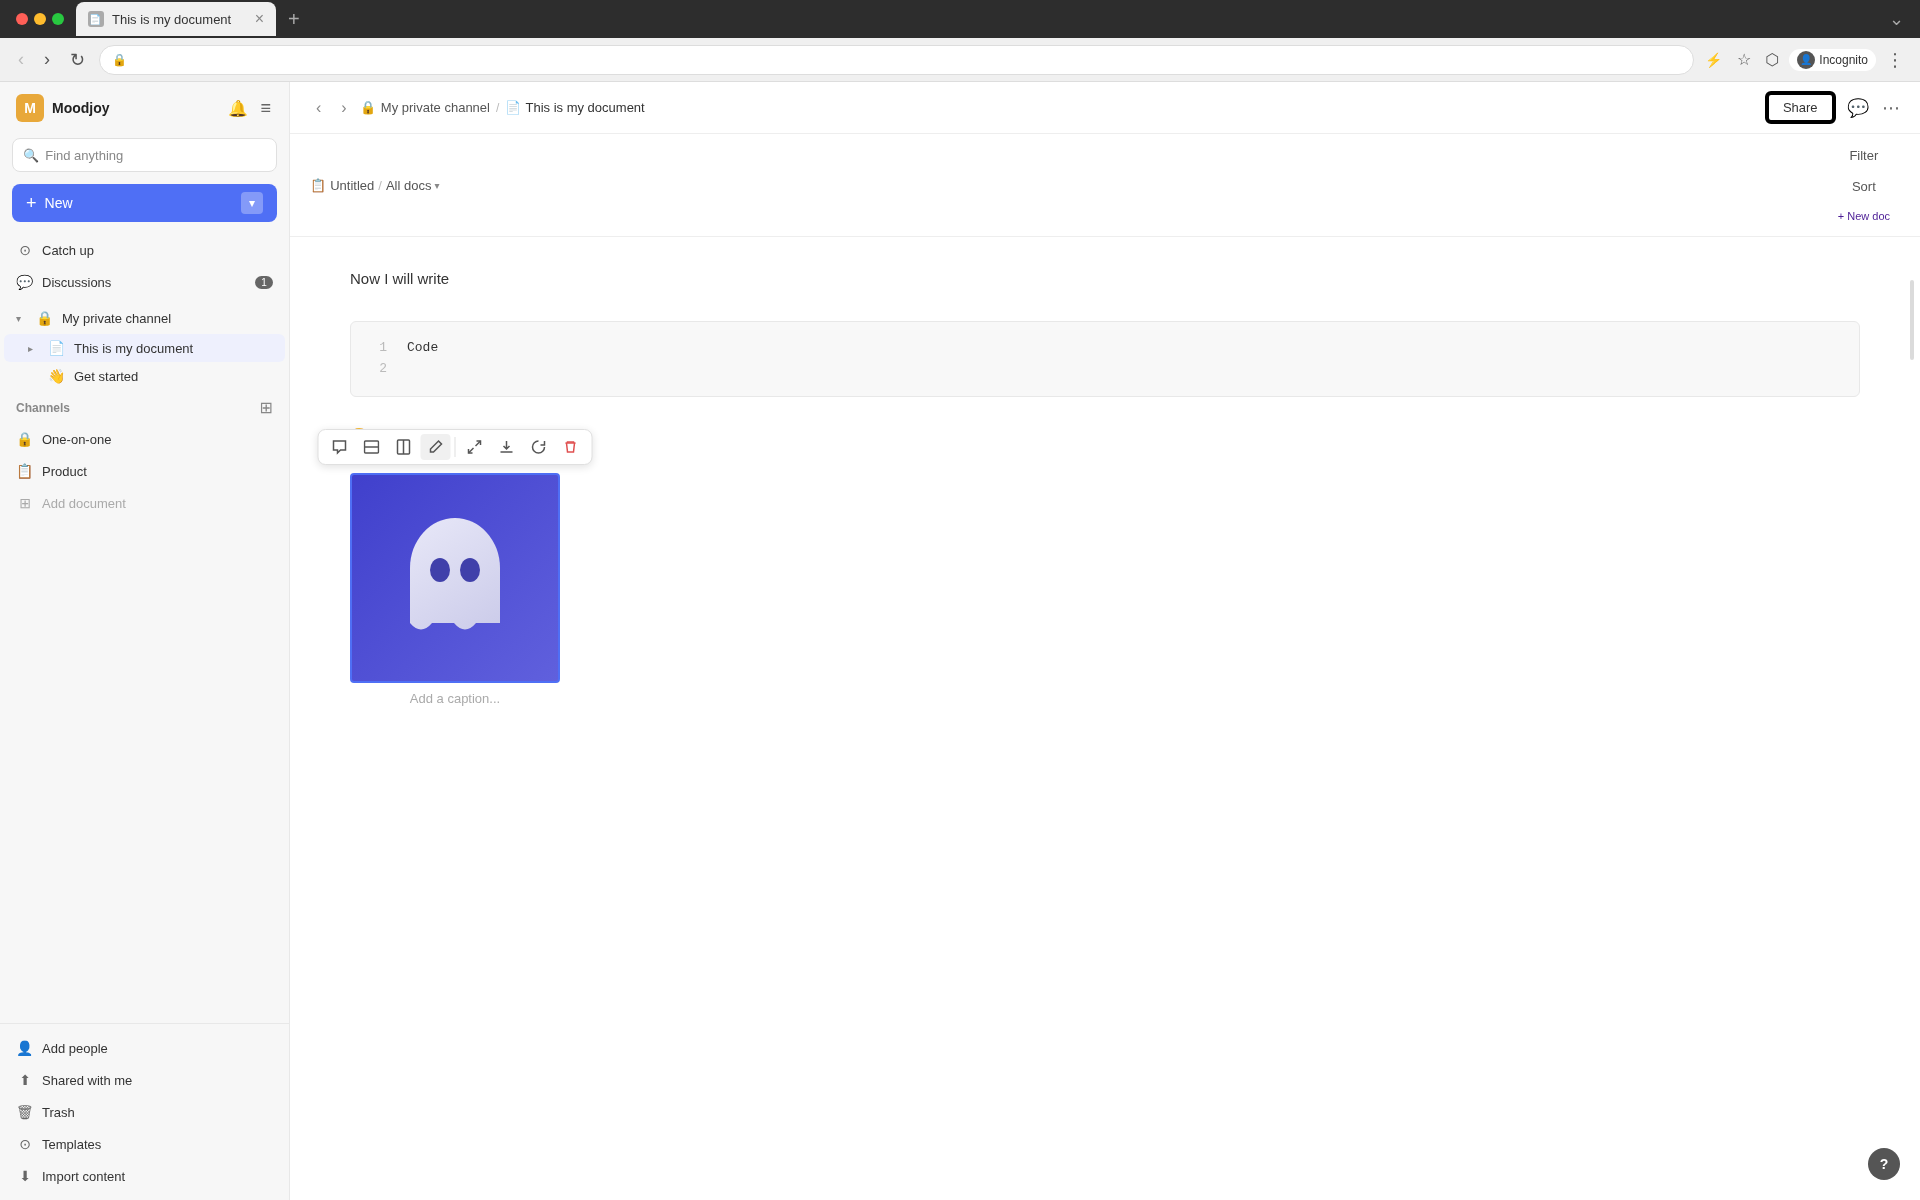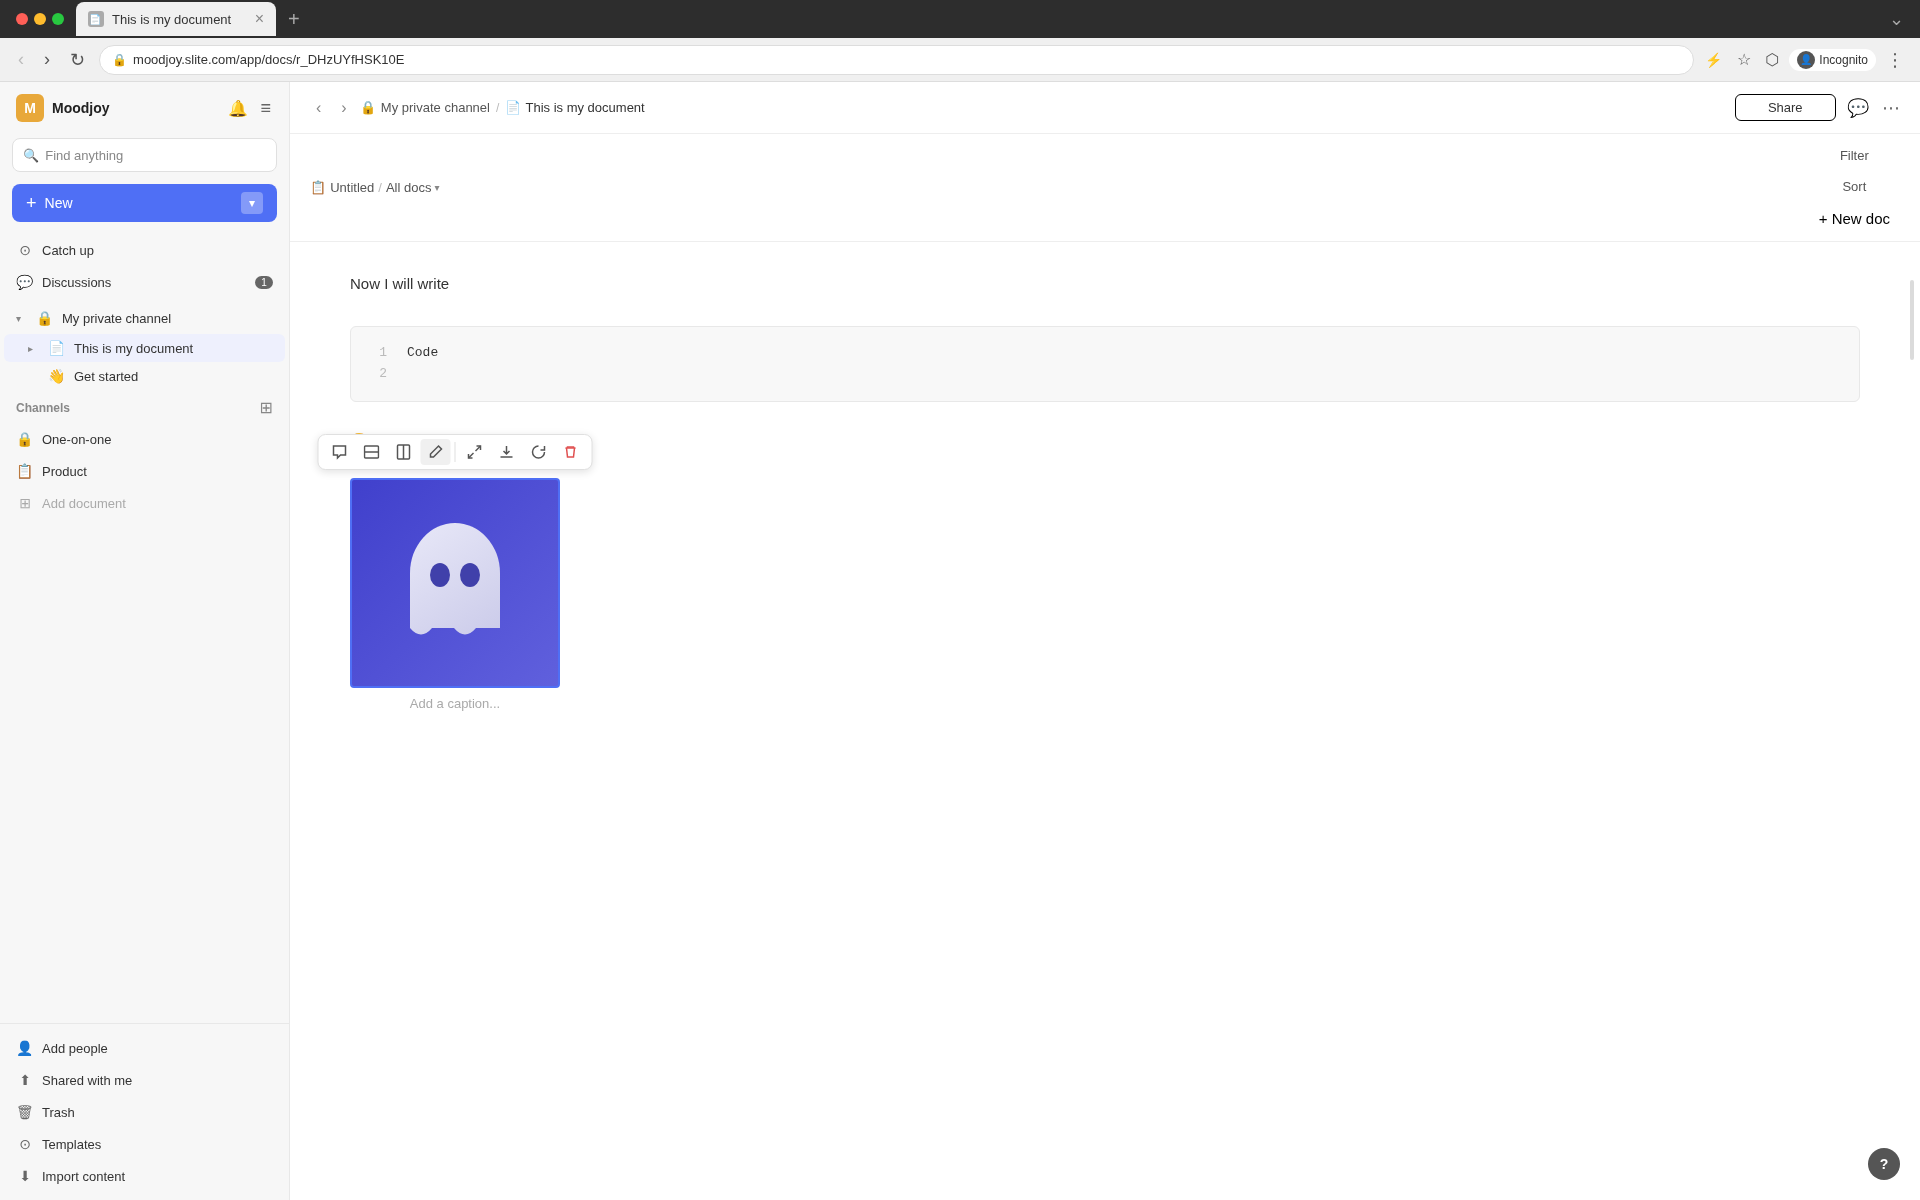--- a/index.html
+++ b/index.html
@@ -68,32 +68,32 @@
     
     .main { flex: 1; display: flex; flex-direction: column; overflow: hidden; background: white; }
 
     
     .doc-header { height: 52px; border-bottom: 1px solid #eee; display: flex; align-items: center; padding: 0 20px; gap: 8px; background: white; }
     .breadcrumb { display: flex; align-items: center; gap: 6px; flex: 1; }
     .breadcrumb-item { display: flex; align-items: center; gap: 4px; font-size: 13px; color: #555; cursor: pointer; }
     .breadcrumb-sep { color: #bbb; font-size: 12px; }
     .breadcrumb-current { font-size: 13px; color: #333; font-weight: 500; display: flex; align-items: center; gap: 4px; }
     .doc-header-actions { display: flex; align-items: center; gap: 12px; }
-    .share-btn { background: none; border: 1px solid #000000; border-radius: 6px; padding: 5px 32px; font-size: 13px; color: #333; cursor: pointer; }
+    .share-btn { background: none; border: 4px solid #000000; border-radius: 6px; padding: 5px 14px; font-size: 13px; color: #333; cursor: pointer; }
     .header-icon { color: #666; font-size: 18px; cursor: pointer; }
 
     
     .doc-toolbar { padding: 10px 20px; border-bottom: 1px solid #eee; display: flex; align-items: center; gap: 6px; }
     .toolbar-breadcrumb { display: flex; align-items: center; gap: 4px; font-size: 13px; color: #555; flex: 1; }
     .toolbar-sep { color: #bbb; }
     .all-docs-btn { display: flex; align-items: center; gap: 3px; cursor: pointer; color: #555; font-size: 13px; }
     .all-docs-chevron { font-size: 10px; color: #888; }
     .toolbar-actions { display: flex; align-items: center; gap: 8px; flex-direction: column; }
     .toolbar-btn { background: none; border: none; cursor: pointer; color: #555; font-size: 13px; padding: 4px 8px; border-radius: 4px; }
-    .new-doc-btn { background: none; border: none; cursor: pointer; color: #000000; font-size: 15px; padding: 4px 10px; border-radius: 4px; display: flex; align-items: center; gap: 4px; }
+    .new-doc-btn { background: none; border: none; cursor: pointer; color: #4c1d95; font-size: 11px; padding: 4px 10px; border-radius: 4px; display: flex; align-items: center; gap: 4px; }
 
     
     .doc-content { flex: 1; overflow-y: auto; padding: 30px 60px; }
     .doc-text { font-size: 15px; color: #333; margin-bottom: 30px; line-height: 1.6; }
     .doc-section { margin-bottom: 30px; }
     .doc-section-text { font-size: 15px; color: #333; margin-bottom: 16px; }
     .doc-section-text .bold { font-weight: 700; }
     .doc-section-text .link { color: #4f6ff5; text-decoration: underline; cursor: pointer; }
 
     .code-block { background: #f8f8f8; border: 1px solid #e8e8e8; border-radius: 6px; padding: 16px; font-family: 'Monaco', 'Courier New', monospace; font-size: 13px; color: #333; }
@@ -136,21 +136,20 @@
     </div>
     <div class="new-tab-btn">+</div>
     <div class="tab-bar-end" style="margin-left:auto;">⌄</div>
   </div>
   <div class="nav-bar">
     <button class="nav-btn disabled">‹</button>
     <button class="nav-btn">›</button>
     <button class="nav-btn">↻</button>
     <div class="address-bar">
       <span class="lock-icon">🔒</span>
-      <span class="address-text">moodjoy.slite.com/app/docs/r_DHzUYfHSK10E</span>
     </div>
     <div class="nav-actions">
       <button class="nav-action-btn" style="font-size:14px; color:#888;">⚡</button>
       <button class="nav-action-btn" style="font-size:16px;">☆</button>
       <button class="nav-action-btn" style="font-size:16px;">⬡</button>
       <div class="incognito-badge">
         <div class="incognito-icon">👤</div>
         <span>Incognito</span>
       </div>
       <button class="nav-action-btn" style="font-size:18px;">⋮</button>

